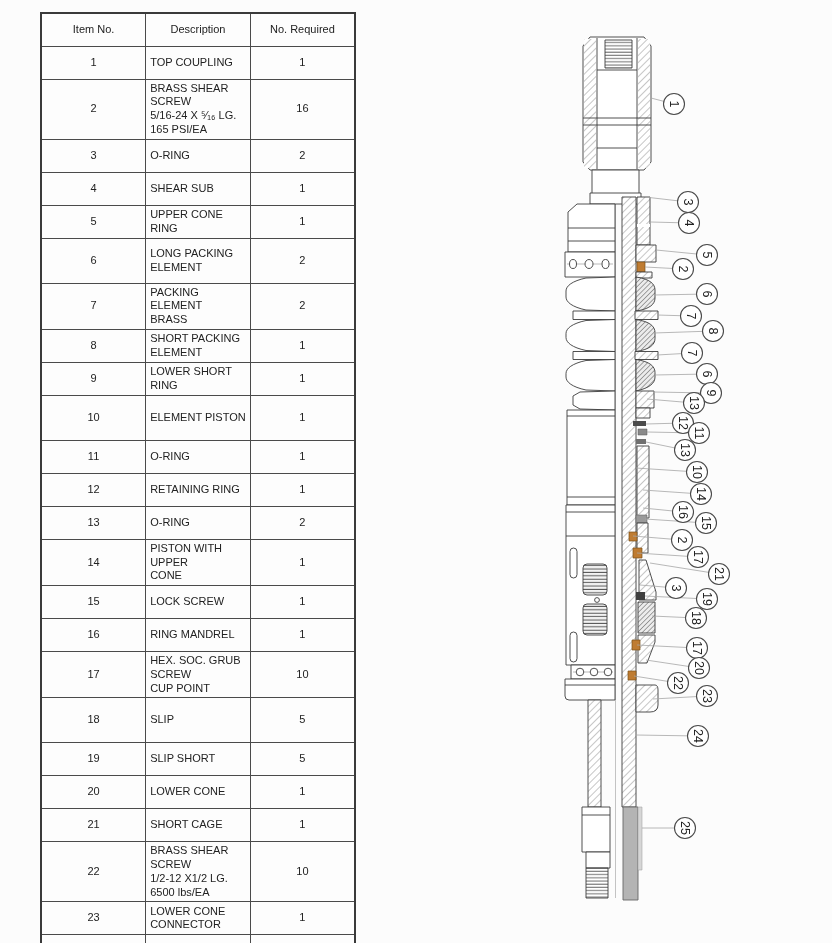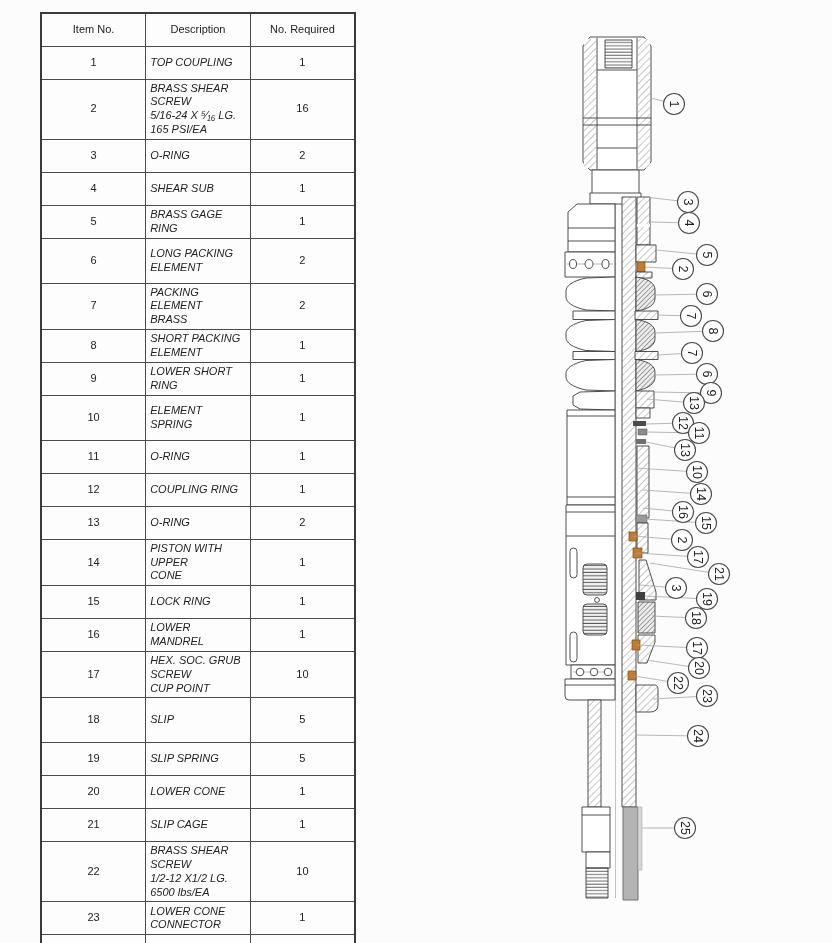--- a/index.html
+++ b/index.html
@@ -27,21 +27,21 @@
     vertical-align:middle;
     padding:2px 4px;
     color:#222;
   }
   table.parts-table{border:2px solid #3a3a3a;}
   thead tr{height:33px;}
   tbody tr{height:33px;}
   tbody tr:nth-child(4n+2){height:45px;}
   th{font-weight:normal;font-size:11.5px;}
   td.col-item{width:72px;text-align:center;}
-  td.col-desc{width:148px;text-align:left;padding-left:6px;white-space:pre-line;font-style:italic;}
+  td.col-desc{width:148px;text-align:left;padding-left:6px;white-space:pre-line;}
   td.col-req{width:80px;text-align:center;}
 
   
   .diagram{position:absolute;left:0;top:0;width:832px;height:943px;}
   svg{display:block;}
   .leader{stroke:#a6a6a6;stroke-width:0.8;}
   .callout-circle{fill:#ffffff;stroke:#4a4a4a;stroke-width:1.1;}
   .callout-num{
     font-family:"Liberation Sans", sans-serif;
     font-size:12.5px;
@@ -80,21 +80,21 @@
           <td class="col-desc">O-RING</td>
           <td class="col-req">2</td>
         </tr>
         <tr>
           <td class="col-item">4</td>
           <td class="col-desc">SHEAR SUB</td>
           <td class="col-req">1</td>
         </tr>
         <tr>
           <td class="col-item">5</td>
-          <td class="col-desc">BRASS GAGE RING</td>
+          <td class="col-desc">UPPER CONE RING</td>
           <td class="col-req">1</td>
         </tr>
         <tr>
           <td class="col-item">6</td>
           <td class="col-desc">LONG PACKING ELEMENT</td>
           <td class="col-req">2</td>
         </tr>
         <tr>
           <td class="col-item">7</td>
           <td class="col-desc">PACKING ELEMENT
@@ -107,78 +107,78 @@
 ELEMENT</td>
           <td class="col-req">1</td>
         </tr>
         <tr>
           <td class="col-item">9</td>
           <td class="col-desc">LOWER SHORT RING</td>
           <td class="col-req">1</td>
         </tr>
         <tr>
           <td class="col-item">10</td>
-          <td class="col-desc">ELEMENT SPRING</td>
+          <td class="col-desc">ELEMENT PISTON</td>
           <td class="col-req">1</td>
         </tr>
         <tr>
           <td class="col-item">11</td>
           <td class="col-desc">O-RING</td>
           <td class="col-req">1</td>
         </tr>
         <tr>
           <td class="col-item">12</td>
-          <td class="col-desc">COUPLING RING</td>
+          <td class="col-desc">RETAINING RING</td>
           <td class="col-req">1</td>
         </tr>
         <tr>
           <td class="col-item">13</td>
           <td class="col-desc">O-RING</td>
           <td class="col-req">2</td>
         </tr>
         <tr>
           <td class="col-item">14</td>
           <td class="col-desc">PISTON WITH UPPER
 CONE</td>
           <td class="col-req">1</td>
         </tr>
         <tr>
           <td class="col-item">15</td>
-          <td class="col-desc">LOCK RING</td>
+          <td class="col-desc">LOCK SCREW</td>
           <td class="col-req">1</td>
         </tr>
         <tr>
           <td class="col-item">16</td>
-          <td class="col-desc">LOWER MANDREL</td>
+          <td class="col-desc">RING MANDREL</td>
           <td class="col-req">1</td>
         </tr>
         <tr>
           <td class="col-item">17</td>
           <td class="col-desc">HEX. SOC. GRUB SCREW
 CUP POINT</td>
           <td class="col-req">10</td>
         </tr>
         <tr>
           <td class="col-item">18</td>
           <td class="col-desc">SLIP</td>
           <td class="col-req">5</td>
         </tr>
         <tr>
           <td class="col-item">19</td>
-          <td class="col-desc">SLIP SPRING</td>
+          <td class="col-desc">SLIP SHORT</td>
           <td class="col-req">5</td>
         </tr>
         <tr>
           <td class="col-item">20</td>
           <td class="col-desc">LOWER CONE</td>
           <td class="col-req">1</td>
         </tr>
         <tr>
           <td class="col-item">21</td>
-          <td class="col-desc">SLIP CAGE</td>
+          <td class="col-desc">SHORT CAGE</td>
           <td class="col-req">1</td>
         </tr>
         <tr>
           <td class="col-item">22</td>
           <td class="col-desc">BRASS SHEAR SCREW
 1/2-12 X1/2 LG.
 6500 lbs/EA</td>
           <td class="col-req">10</td>
         </tr>
         <tr>

